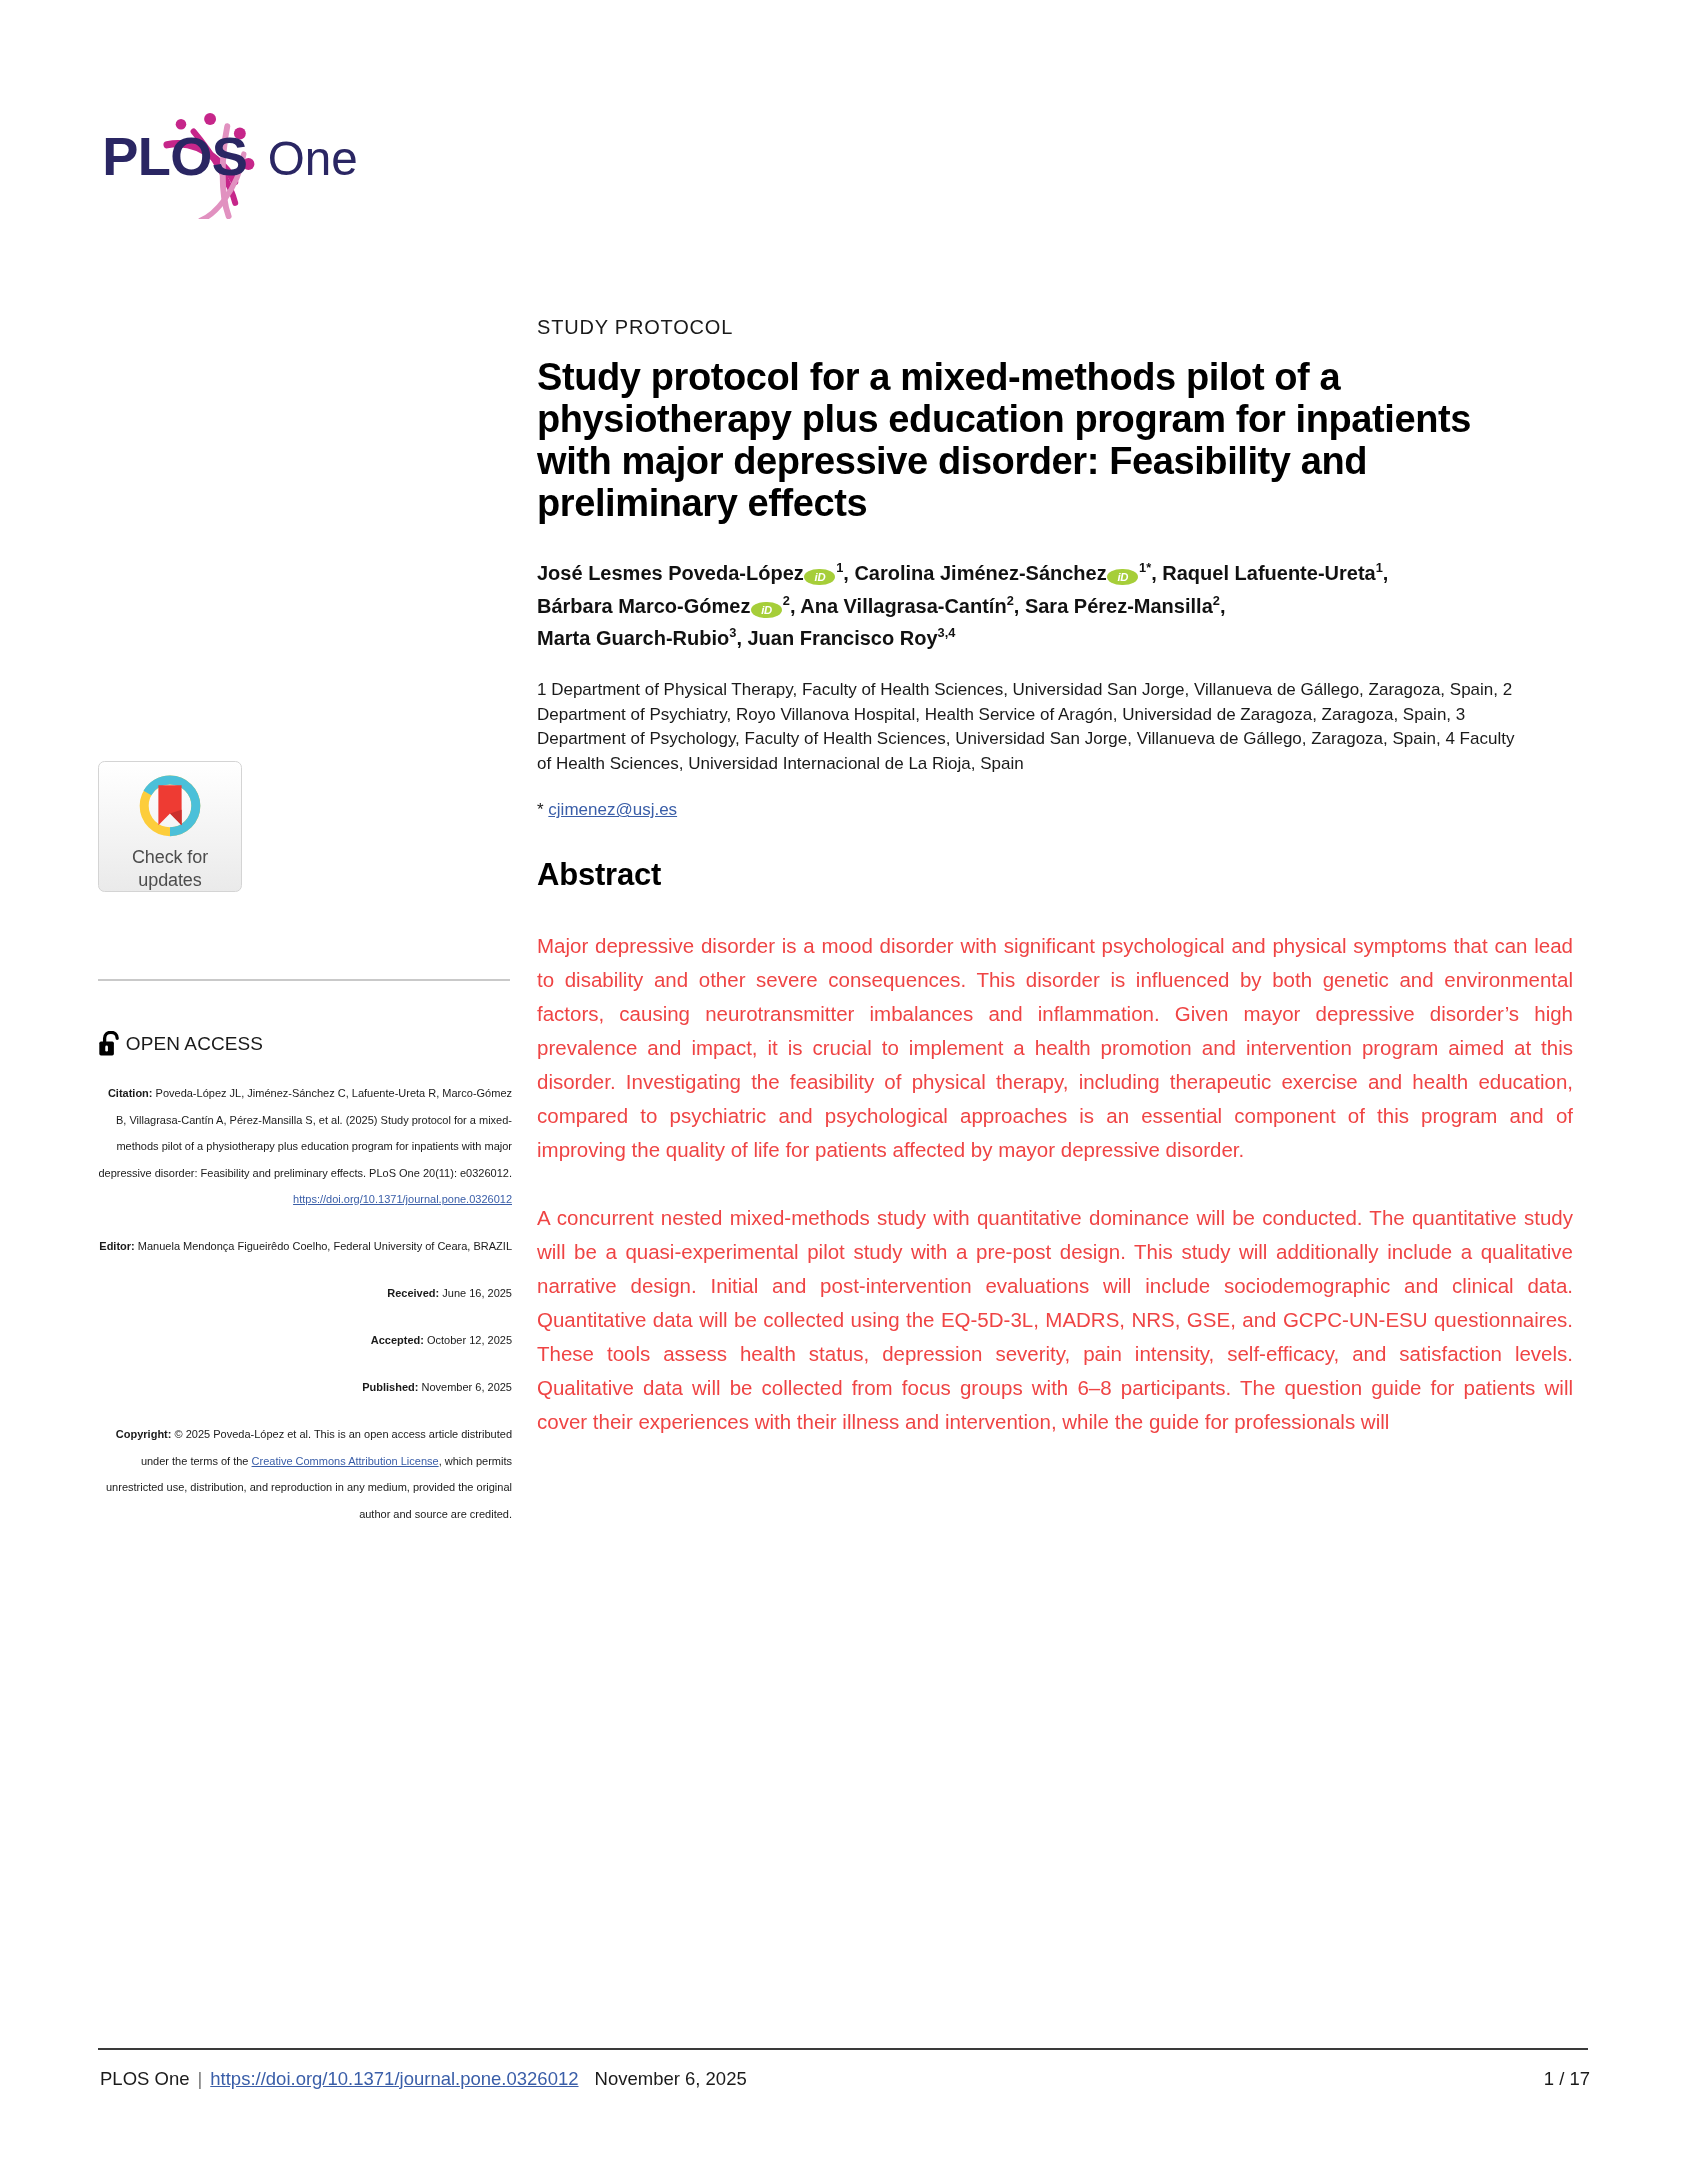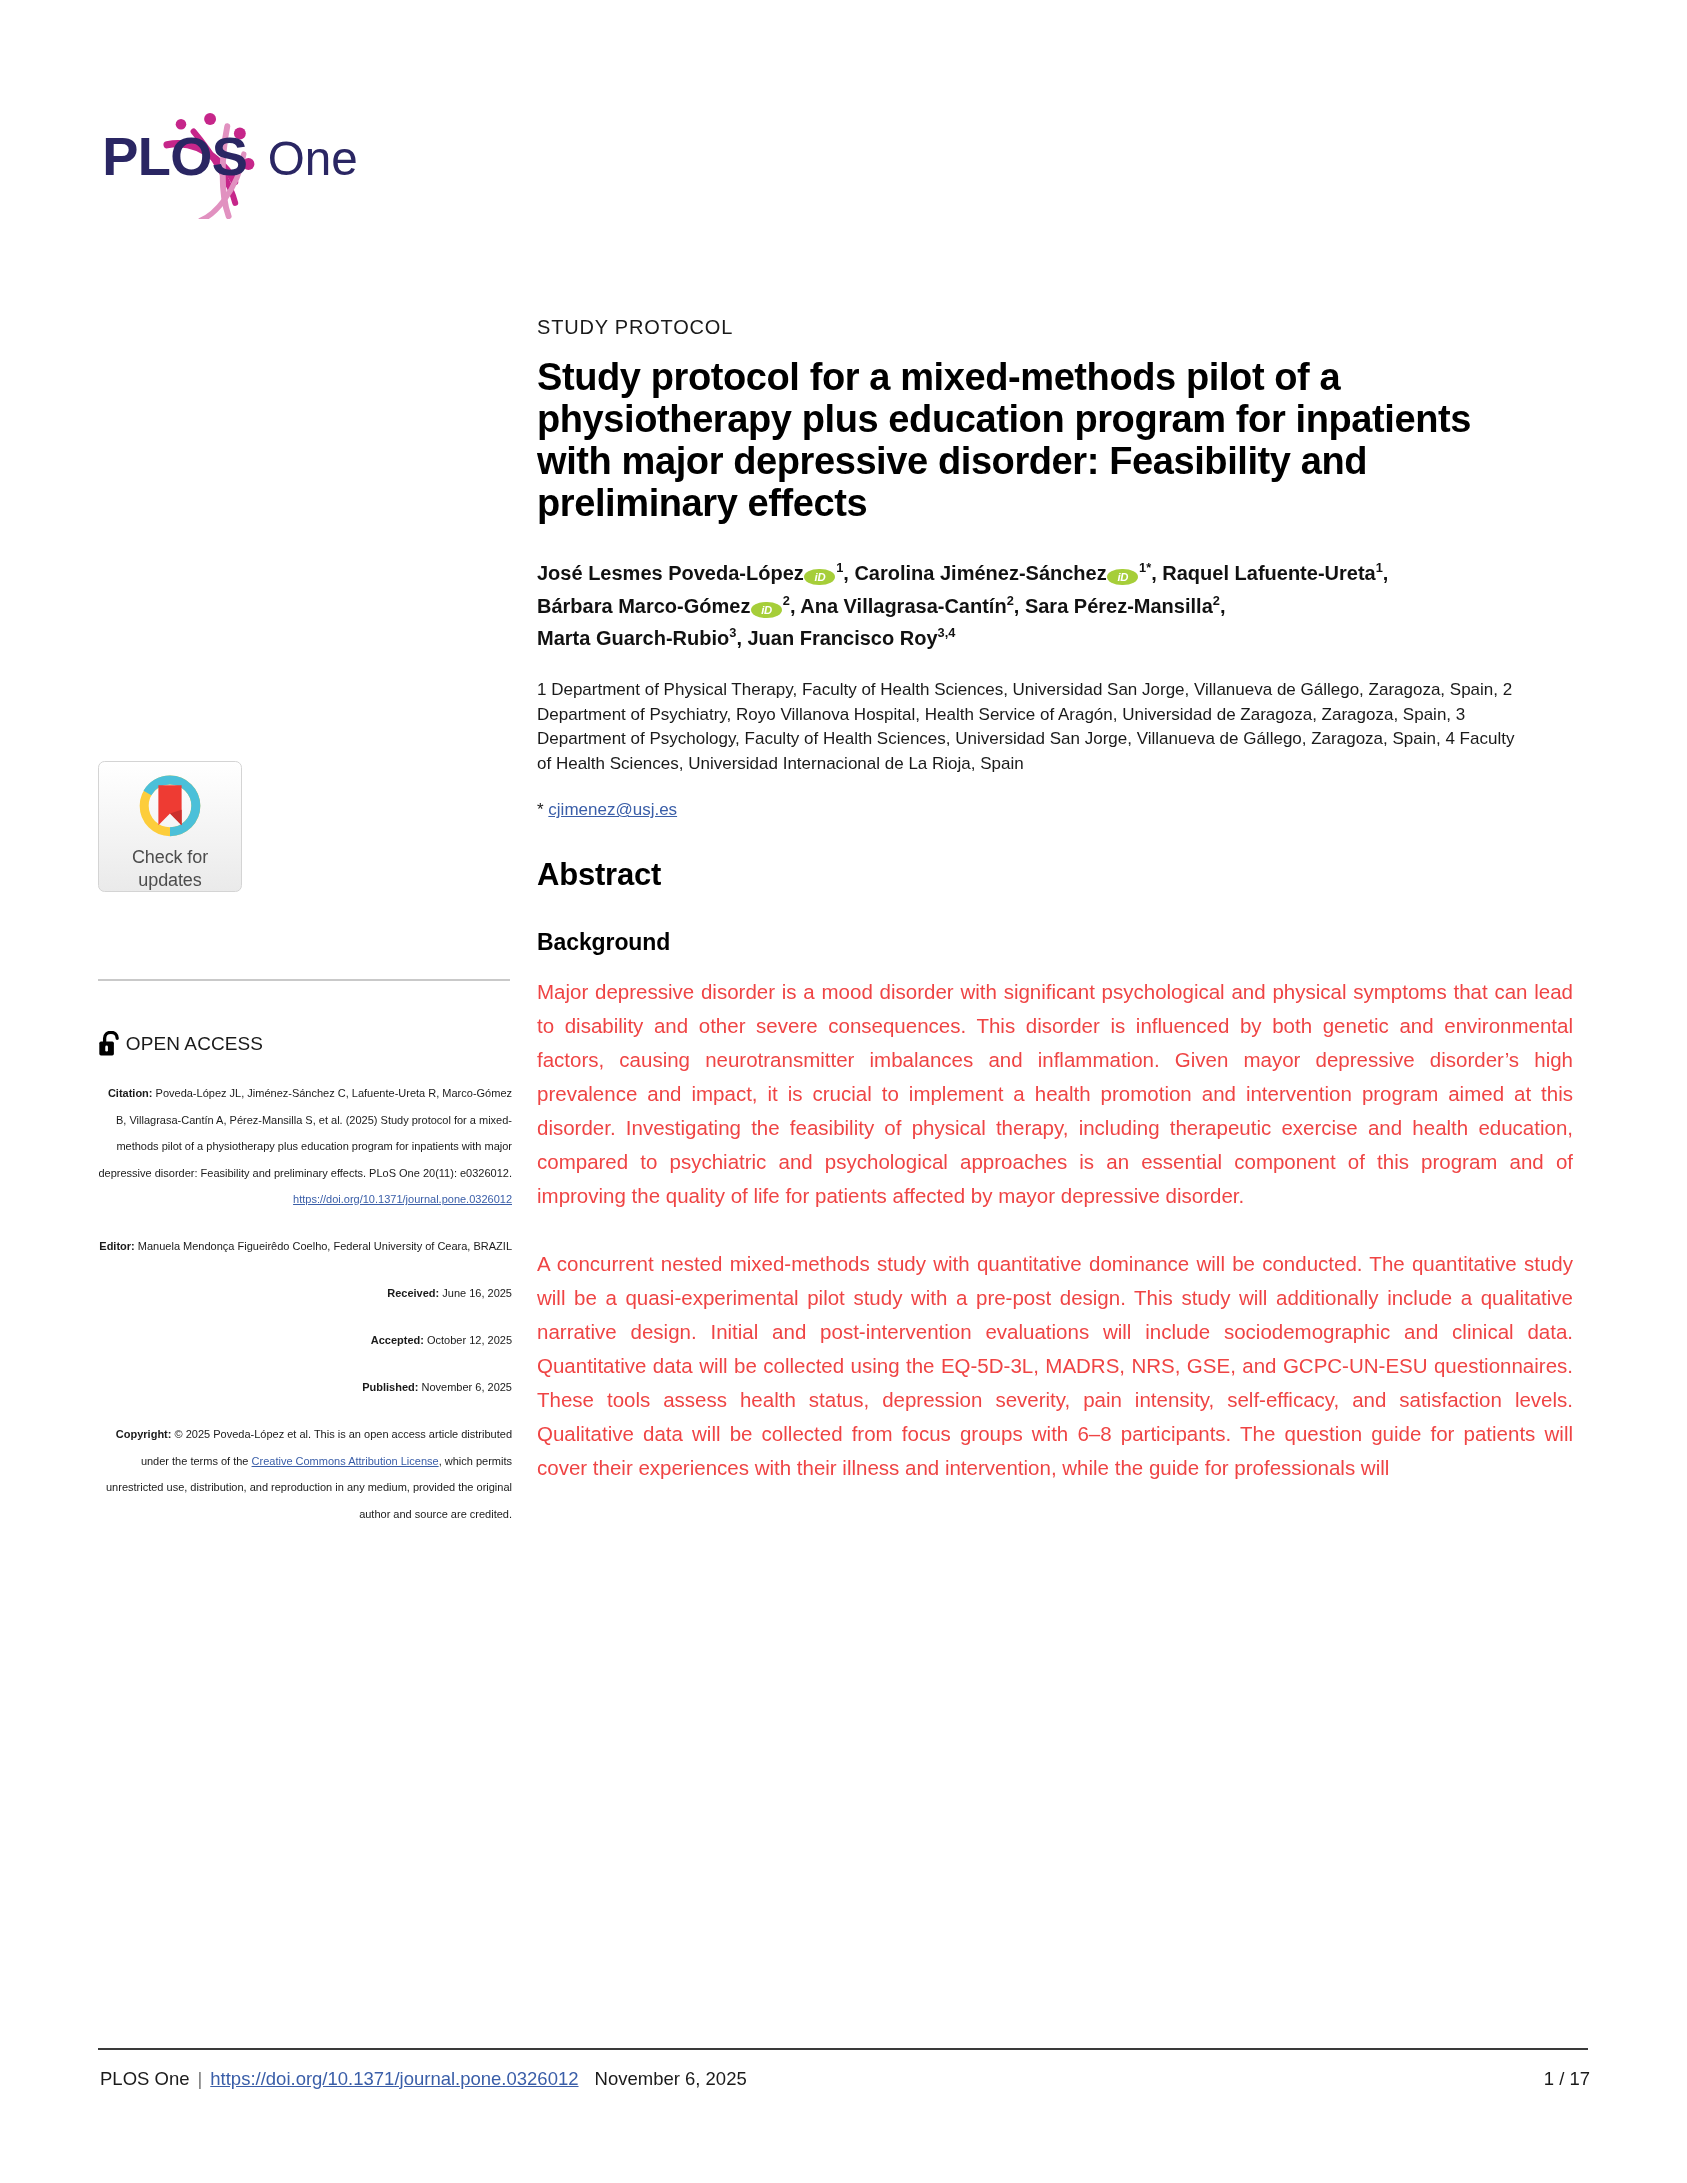--- a/index.html
+++ b/index.html
@@ -286,21 +286,20 @@
     </div>
 
     <div class="affil">1  Department of Physical Therapy, Faculty of Health Sciences, Universidad San Jorge, Villanueva de Gállego, Zaragoza, Spain, 2  Department of Psychiatry, Royo Villanova Hospital, Health Service of Aragón, Universidad de Zaragoza, Zaragoza, Spain, 3  Department of Psychology, Faculty of Health Sciences, Universidad San Jorge, Villanueva de Gállego, Zaragoza, Spain, 4  Faculty of Health Sciences, Universidad Internacional de La Rioja, Spain</div>
 
     <div class="corresp">
       <span>* </span><a class="link" href="#">cjimenez@usj.es</a>
     </div>
 
     <h1 class="section">Abstract</h1>
 
-    <h2 class="subsection">Background</h2>
     <p class="body">Major depressive disorder is a mood disorder with significant psychological and physical symptoms that can lead to disability and other severe consequences. This disorder is influenced by both genetic and environmental factors, causing neurotransmitter imbalances and inflammation. Given mayor depressive disorder’s high prevalence and impact, it is crucial to implement a health promotion and intervention program aimed at this disorder. Investigating the feasibility of physical therapy, including therapeutic exercise and health education, compared to psychiatric and psychological approaches is an essential component of this program and of improving the quality of life for patients affected by mayor depressive disorder.</p>
 
     <p class="body last">A concurrent nested mixed-methods study with quantitative dominance will be conducted. The quantitative study will be a quasi-experimental pilot study with a pre-post design. This study will additionally include a qualitative narrative design. Initial and post-intervention evaluations will include sociodemographic and clinical data. Quantitative data will be collected using the EQ-5D-3L, MADRS, NRS, GSE, and GCPC-UN-ESU questionnaires. These tools assess health status, depression severity, pain intensity, self-efficacy, and satisfaction levels. Qualitative data will be collected from focus groups with 6–8 participants. The question guide for patients will cover their experiences with their illness and intervention, while the guide for professionals will</p>
   </div>
 
   <div class="footer-rule"></div>
   <div class="footer">
     <span>PLOS One</span>
     <span class="sep">|</span>
     <a class="link" href="#">https://doi.org/10.1371/journal.pone.0326012</a>

